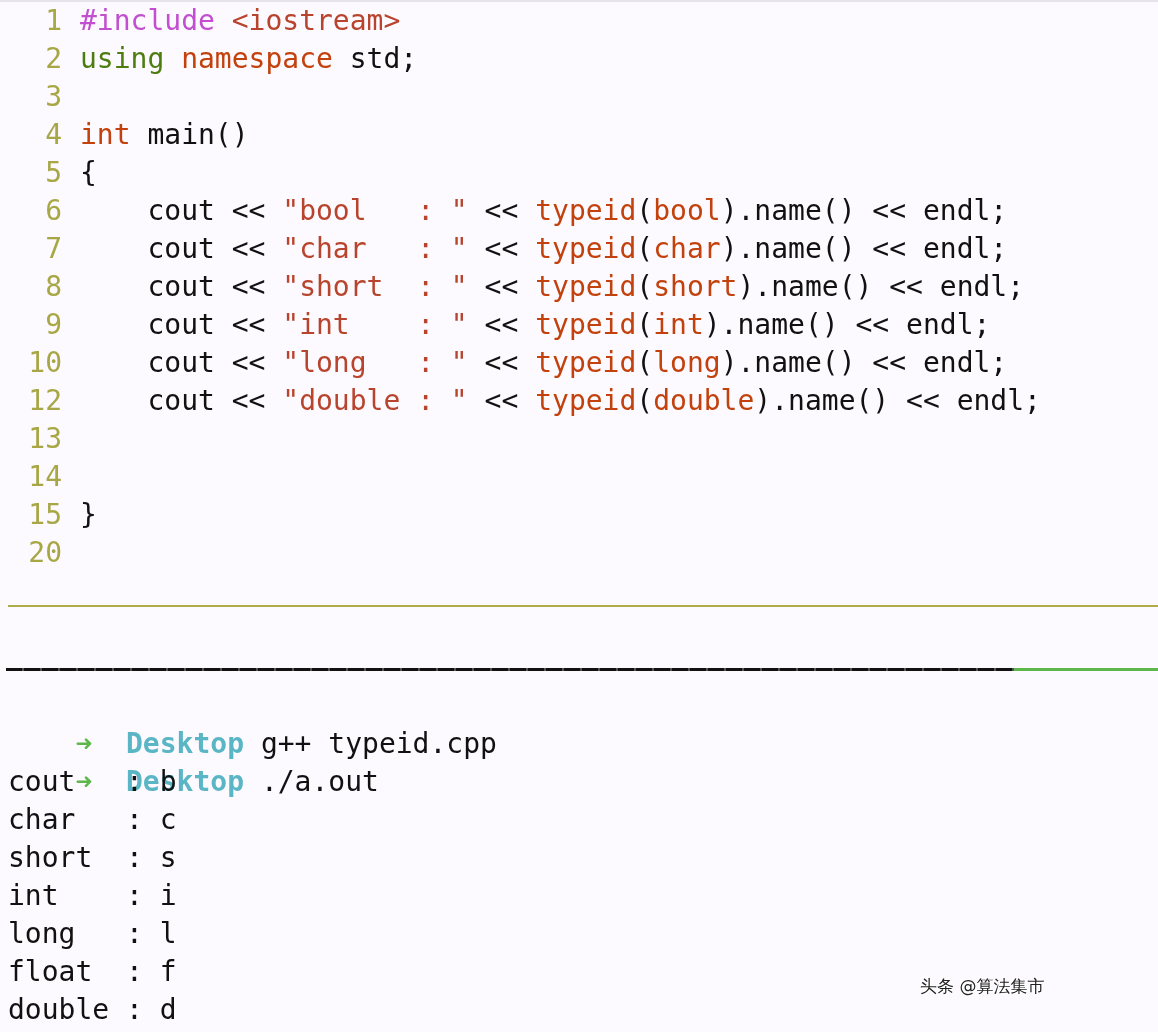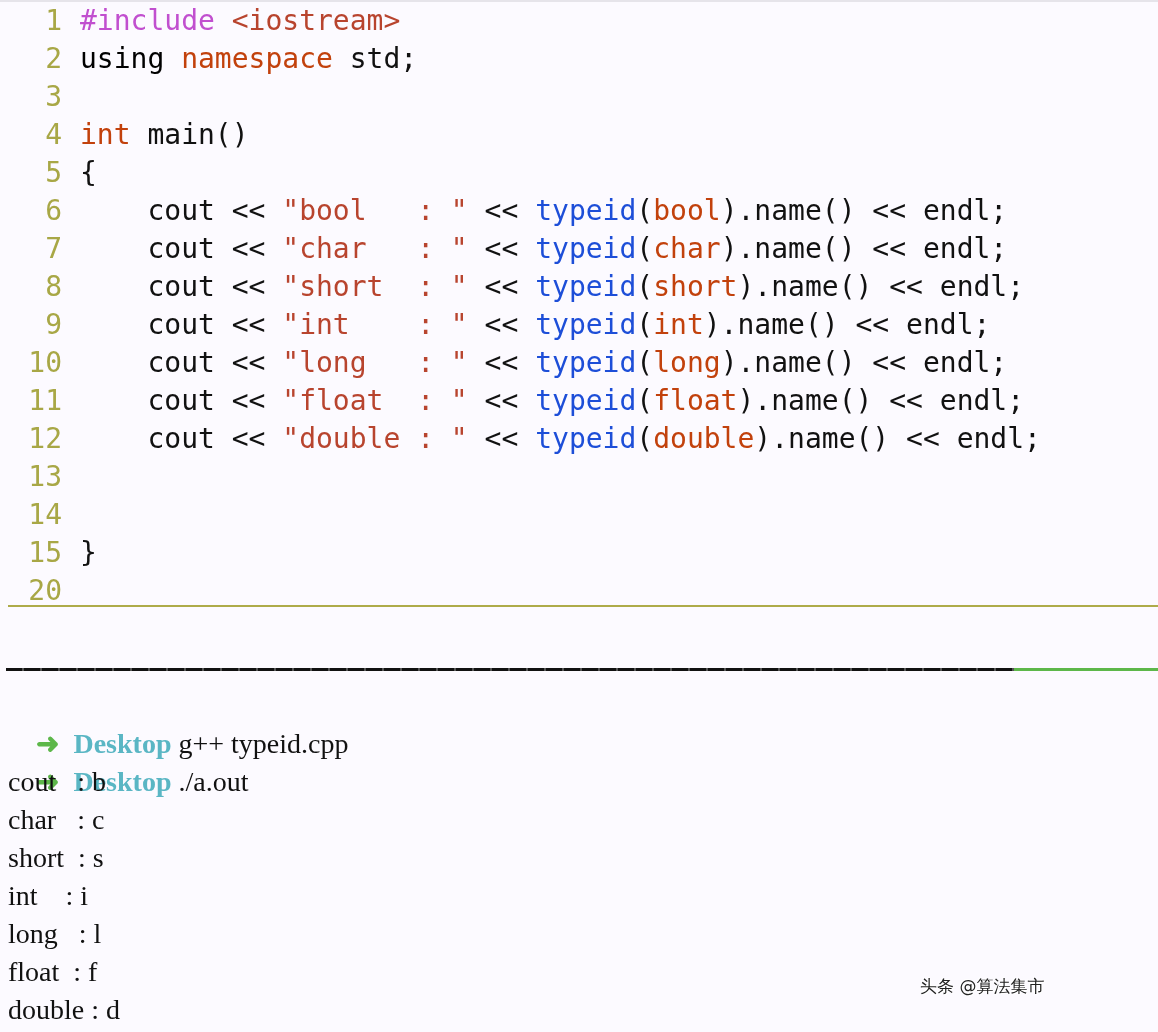--- a/index.html
+++ b/index.html
@@ -72,61 +72,59 @@
     }
     .terminal {
       position: absolute;
       left: 8px;
       top: 687px;
     }
     .term-line {
       height: 38px;
       line-height: 38px;
       white-space: pre;
-      font-family: Liberation Serif, serif;
     }
     .prompt-arrow { color: #5db74a; font-weight: bold; }
     .prompt-dir { color: #5ab6c4; font-weight: bold; }
     .watermark {
       position: absolute;
       left: 920px;
       top: 975px;
       font-family: "DejaVu Sans", sans-serif;
       font-size: 17px;
       color: #222;
       text-shadow: 1px 1px 0 #fff, -1px -1px 0 #fff;
       white-space: pre;
     }
     
     .c-pre { color: #c14fcf; text-align: right; }
     .c-inc { color: #b8442e; }
-    .c-kw  { color: #000000; }
+    .c-kw  { color: #4d7c0f; }
     .c-type{ color: #c2410c; }
     .c-str { color: #b8442e; }
     .c-num { color: #b8442e; }
-    .c-fn  { color: #1d4ed8; }
+    .c-fn  { color: #c2410c; }
     .c-plain { color: #111111; }
   </style>
 </head>
 <body>
 
 <div class="topline"></div>
 
 <div class="editor" id="editor">
     <div class="code-line"><span class="ln">1</span><span class="code"><span class="c-pre">#include</span><span class="c-plain"> </span><span class="c-inc">&lt;iostream&gt;</span></span></div>
     <div class="code-line"><span class="ln">2</span><span class="code"><span class="c-kw">using</span><span class="c-plain"> </span><span class="c-type">namespace</span><span class="c-plain"> std;</span></span></div>
     <div class="code-line"><span class="ln">3</span><span class="code"></span></div>
     <div class="code-line"><span class="ln">4</span><span class="code"><span class="c-type">int</span><span class="c-plain"> main()</span></span></div>
     <div class="code-line"><span class="ln">5</span><span class="code"><span class="c-plain">{</span></span></div>
     <div class="code-line"><span class="ln">6</span><span class="code"><span class="c-plain">    cout &lt;&lt; </span><span class="c-str">"bool   : "</span><span class="c-plain"> &lt;&lt; </span><span class="c-fn">typeid</span><span class="c-plain">(</span><span class="c-type">bool</span><span class="c-plain">).name() &lt;&lt; endl;</span></span></div>
     <div class="code-line"><span class="ln">7</span><span class="code"><span class="c-plain">    cout &lt;&lt; </span><span class="c-str">"char   : "</span><span class="c-plain"> &lt;&lt; </span><span class="c-fn">typeid</span><span class="c-plain">(</span><span class="c-type">char</span><span class="c-plain">).name() &lt;&lt; endl;</span></span></div>
     <div class="code-line"><span class="ln">8</span><span class="code"><span class="c-plain">    cout &lt;&lt; </span><span class="c-str">"short  : "</span><span class="c-plain"> &lt;&lt; </span><span class="c-fn">typeid</span><span class="c-plain">(</span><span class="c-type">short</span><span class="c-plain">).name() &lt;&lt; endl;</span></span></div>
     <div class="code-line"><span class="ln">9</span><span class="code"><span class="c-plain">    cout &lt;&lt; </span><span class="c-str">"int    : "</span><span class="c-plain"> &lt;&lt; </span><span class="c-fn">typeid</span><span class="c-plain">(</span><span class="c-type">int</span><span class="c-plain">).name() &lt;&lt; endl;</span></span></div>
     <div class="code-line"><span class="ln">10</span><span class="code"><span class="c-plain">    cout &lt;&lt; </span><span class="c-str">"long   : "</span><span class="c-plain"> &lt;&lt; </span><span class="c-fn">typeid</span><span class="c-plain">(</span><span class="c-type">long</span><span class="c-plain">).name() &lt;&lt; endl;</span></span></div>
-    <div class="code-line"><span class="ln">11</span><span class="code"><span class="c-plain">    cout &lt;&lt; </span><span class="c-str">"float  : "</span><span class="c-plain"> &lt;&lt; </span><span class="c-fn">typeid</span><span class="c-plain">(</span><span class="c-type">float</span><span class="c-plain">).name() &lt;&lt; endl;</span></span></div>
     <div class="code-line"><span class="ln">12</span><span class="code"><span class="c-plain">    cout &lt;&lt; </span><span class="c-str">"double : "</span><span class="c-plain"> &lt;&lt; </span><span class="c-fn">typeid</span><span class="c-plain">(</span><span class="c-type">double</span><span class="c-plain">).name() &lt;&lt; endl;</span></span></div>
     <div class="code-line"><span class="ln">13</span><span class="code"></span></div>
     <div class="code-line"><span class="ln">14</span></div>
     <div class="code-line"><span class="ln">15</span><span class="code"><span class="c-plain">}</span></span></div>
     <div class="code-line"><span class="ln">20</span><span class="code"></span></div>
   </div>
 
 <div class="editor-border"></div>
 
 <div class="sep-dash"></div>

